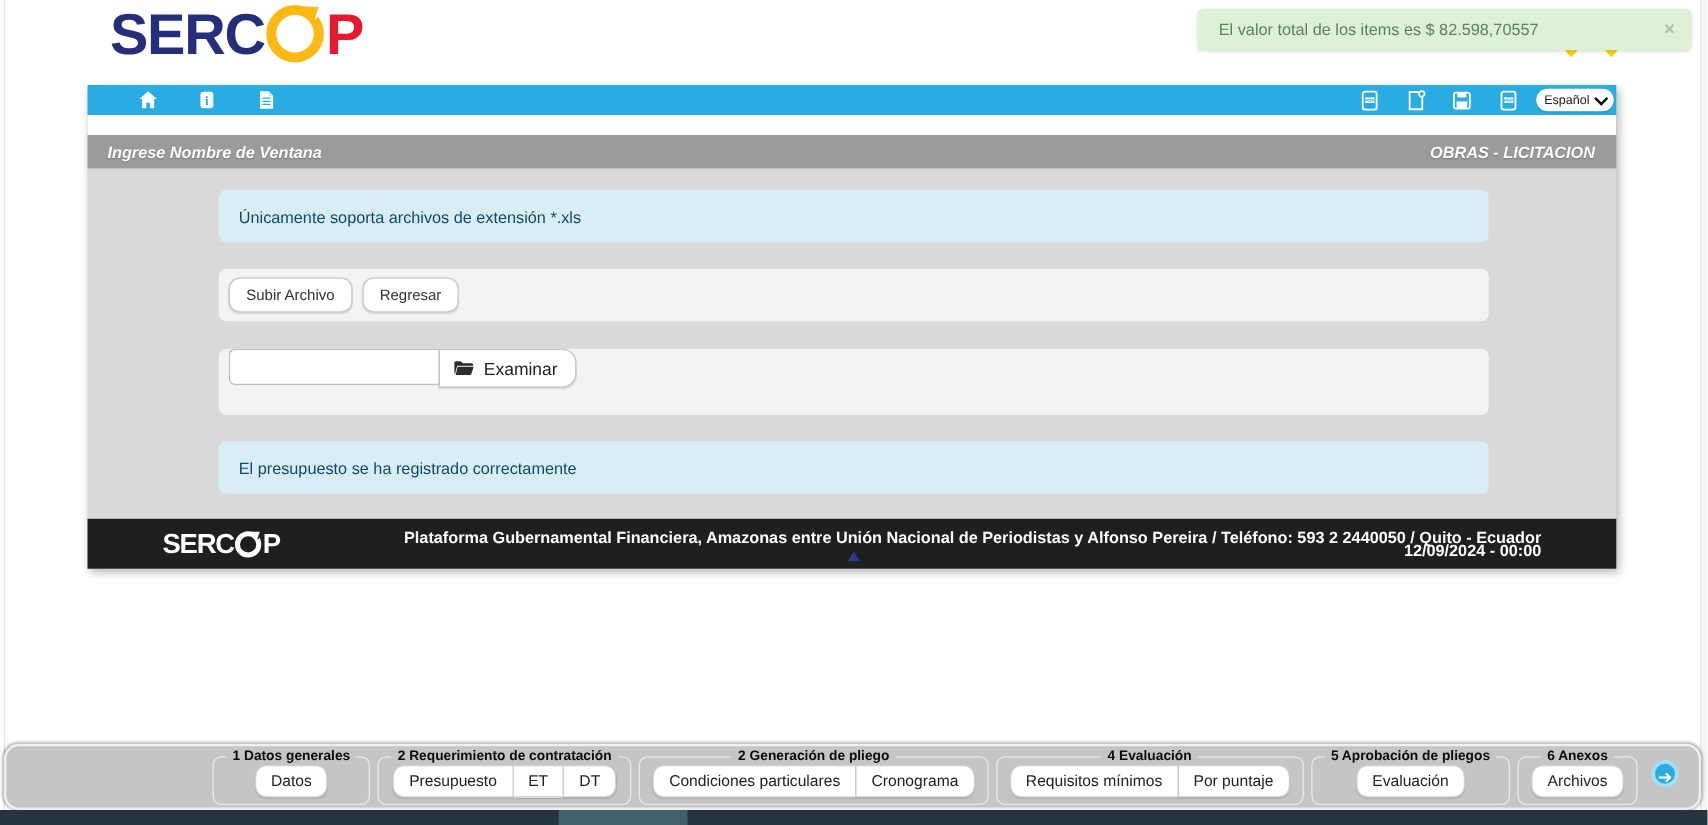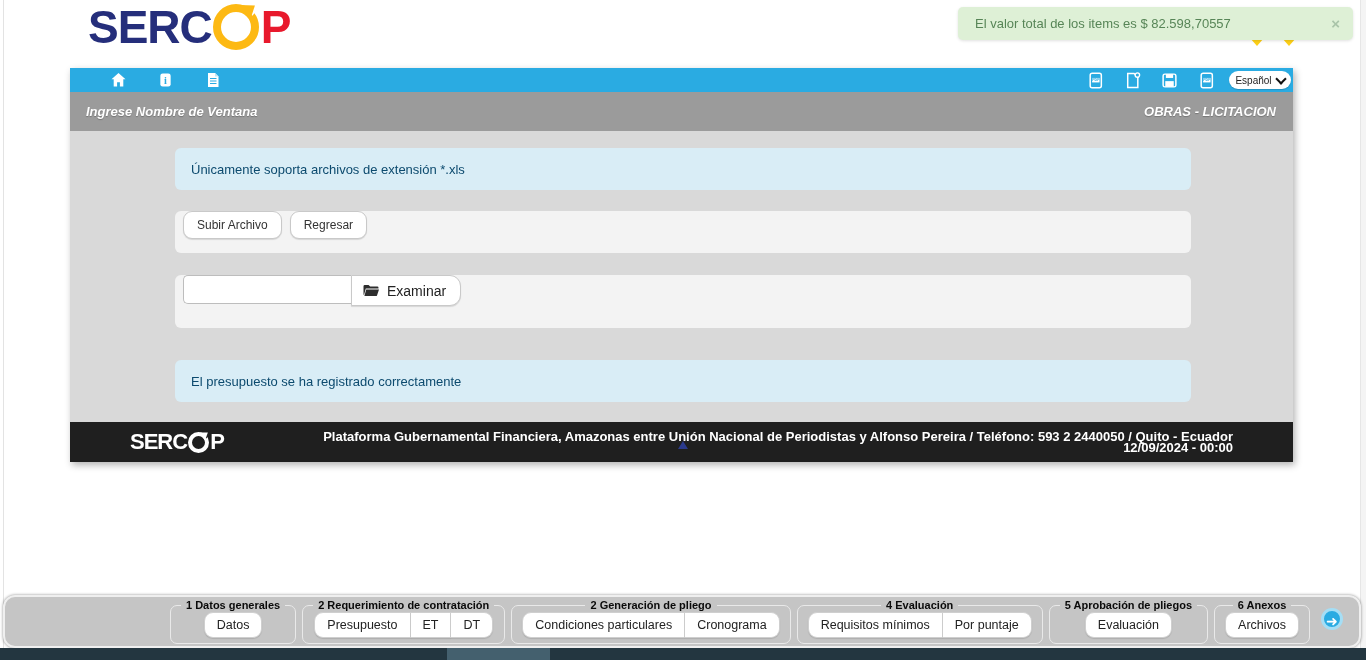--- a/index.html
+++ b/index.html
@@ -43,35 +43,35 @@
   .container{position:absolute;left:70px;top:68px;width:1223px;box-shadow:2px 3px 7px rgba(0,0,0,0.3);}
 
   .toolbar{height:24px;background:#2aabe2;display:flex;align-items:center;padding:0 0 0 40px;}
   .tb-icon{display:inline-flex;align-items:center;justify-content:center;width:17px;height:17px;margin-right:30px;cursor:pointer;}
   .tb-right{margin-left:auto;display:flex;align-items:center;}
   .tb-right .tb-icon{margin-right:0;margin-left:20px;}
   .lang-pill{display:flex;align-items:center;justify-content:center;background:#fff;border-radius:10px;height:18px;width:62px;margin:0 2px 0 14px;cursor:pointer;box-shadow:0 1px 1px rgba(0,0,0,0.15);}
   .lang-pill .lbl{font-size:10px;color:#222;margin-right:5px;}
   .lang-pill .chev{width:6px;height:6px;border-right:2px solid #111;border-bottom:2px solid #111;transform:rotate(45deg);margin-top:-3px;}
 
-  .titlebar{height:39px;background:#9b9b9b;display:flex;align-items:center;justify-content:space-between;padding:0 17px 0 16px;}
+  .titlebar{height:27px;background:#9b9b9b;display:flex;align-items:center;justify-content:space-between;padding:0 17px 0 16px;margin-top:16px;}
   .titlebar span{color:#fff;font-size:13px;font-weight:bold;font-style:italic;text-shadow:0 1px 1px rgba(0,0,0,0.25);}
 
   .content{background:#d9d9d9;padding:17px 0 20px 105px;}
   .info-box{width:1016px;height:42px;background:#d9edf6;border-radius:6px;display:flex;align-items:center;box-sizing:border-box;padding-left:16px;}
   .info-box span{color:#0c4a6e;font-size:13px;}
   .panel{width:1016px;background:#f3f3f3;border-radius:6px;box-sizing:border-box;}
-  .panel-buttons{margin-top:21px;height:42px;display:flex;align-items:flex-start;padding-left:8px;}
+  .panel-buttons{margin-top:21px;height:42px;display:flex;align-items:center;padding-left:8px;}
   .btn{background:#fff;border:1px solid #c9c9c9;border-radius:9px;height:28px;padding:0 13px;font-size:12px;color:#333;cursor:pointer;box-shadow:0 1px 1px rgba(0,0,0,0.12);font-family:"Liberation Sans",sans-serif;}
   .btn + .btn{margin-left:8px;}
   .panel-file{margin-top:22px;height:53px;display:flex;align-items:flex-start;padding-left:8px;}
   .file-input{width:168px;height:29px;box-sizing:border-box;background:#fff;border:1px solid #bdbdbd;border-right:none;border-radius:5px 0 0 5px;padding:0 8px;font-size:13px;outline:none;}
   .browse-btn{height:31px;background:#fff;border:1px solid #c9c9c9;border-radius:0 11px 11px 0;display:flex;align-items:center;padding:0 14px 0 11px;font-size:14px;color:#222;cursor:pointer;box-shadow:0 1px 1px rgba(0,0,0,0.12);font-family:"Liberation Sans",sans-serif;}
   .browse-btn svg{margin-right:8px;}
-  .info-box.second{margin-top:32px;}
+  .info-box.second{margin-top:21px;}
   .content .info-box.first{margin-top:0;}
 
   .footer{height:40px;background:#1f1f1f;display:flex;align-items:center;padding:0 60px;justify-content:space-between;}
   .footer-text{text-align:right;color:#fff;font-size:13px;font-weight:bold;line-height:11px;}
 
   .scroll-top{position:absolute;left:678px;top:441px;width:0;height:0;border-left:5px solid transparent;border-right:5px solid transparent;border-bottom:8px solid #2b3a8c;cursor:pointer;}
 
   
   .wizard{
     position:absolute;left:3px;right:5px;top:595px;height:53px;box-sizing:border-box;

